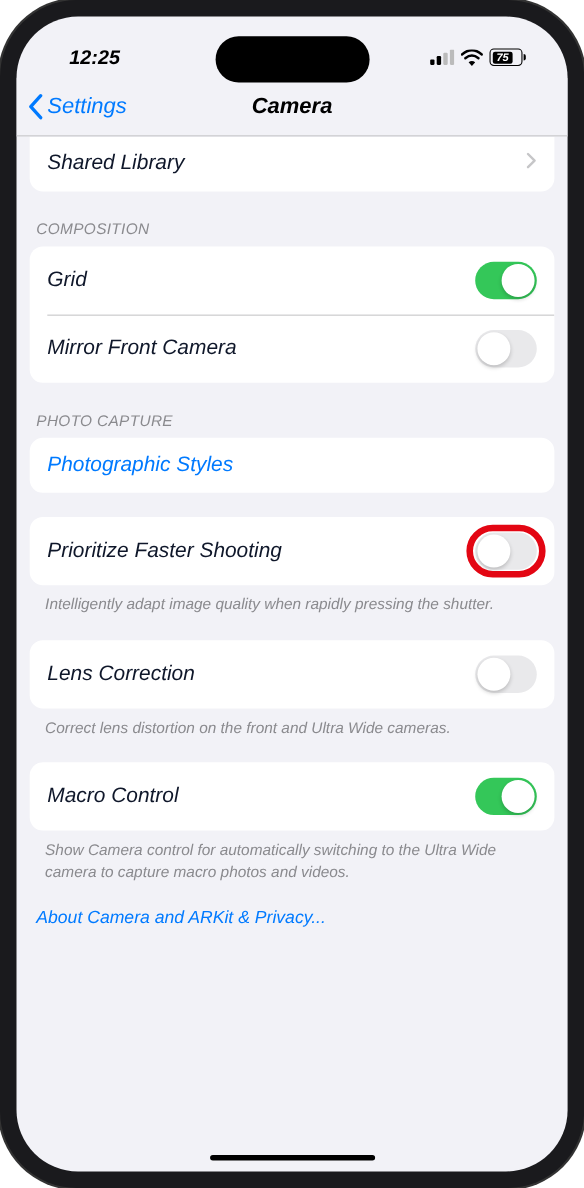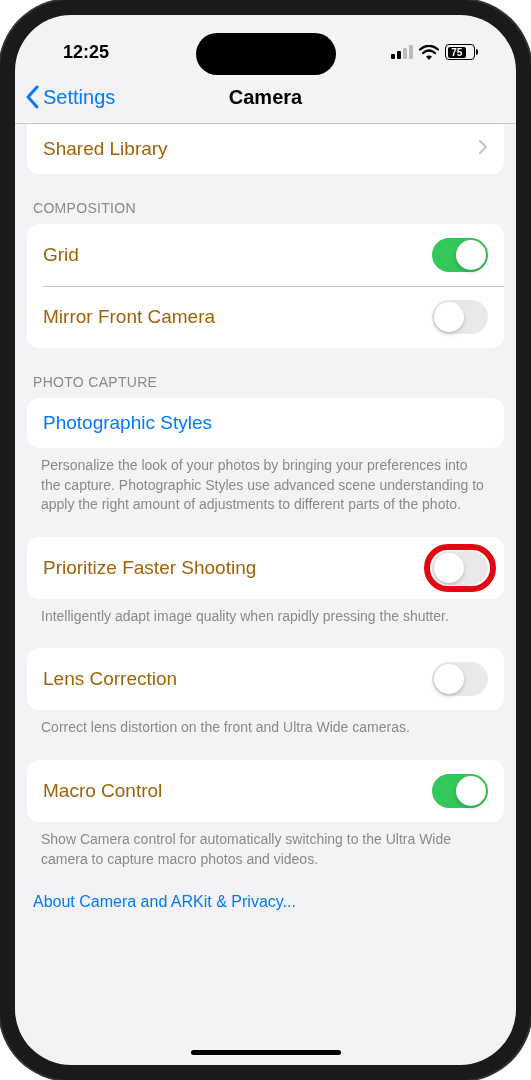--- a/index.html
+++ b/index.html
@@ -20,20 +20,21 @@
       position: relative;
       box-shadow: 0 0 0 2px #333;
     }
     .phone-screen {
       width: 100%;
       height: 100%;
       background: #f2f2f7;
       border-radius: 56px;
       overflow: hidden;
       position: relative;
+      font-style: italic;
     }
     .dynamic-island {
       position: absolute;
       top: 18px;
       left: 50%;
       transform: translateX(-50%);
       width: 140px;
       height: 42px;
       background: #000;
       border-radius: 24px;
@@ -106,21 +107,21 @@
       border-radius: 12px;
       overflow: hidden;
     }
     .list-row {
       display: flex;
       align-items: center;
       justify-content: space-between;
       padding: 14px 16px;
       min-height: 48px;
       font-size: 19px;
-      color: #a16207;
+      color: #0f172a;
       position: relative;
     }
     .list-row + .list-row::before {
       content: '';
       position: absolute;
       left: 16px; right: 0; top: 0;
       height: 0.5px;
       background: #c6c6c8;
     }
     .chevron svg { width: 10px; height: 16px; }
@@ -247,21 +248,20 @@
             </div>
         </div>
       </div>
 
       <div class="section-header">PHOTO CAPTURE</div>
       <div class="list">
         <div class="list-row link-row">
           <span>Photographic Styles</span>
         </div>
       </div>
-      <div class="footer-text">Personalize the look of your photos by bringing your preferences into the capture. Photographic Styles use advanced scene understanding to apply the right amount of adjustments to different parts of the photo.</div>
 
       <div class="list single">
         <div class="list-row" style="position:relative;">
           <span>Prioritize Faster Shooting</span>
           <div class="toggle off">
               <div class="knob"></div>
             </div>
           <div class="highlight-ring"></div>
         </div>
       </div>

